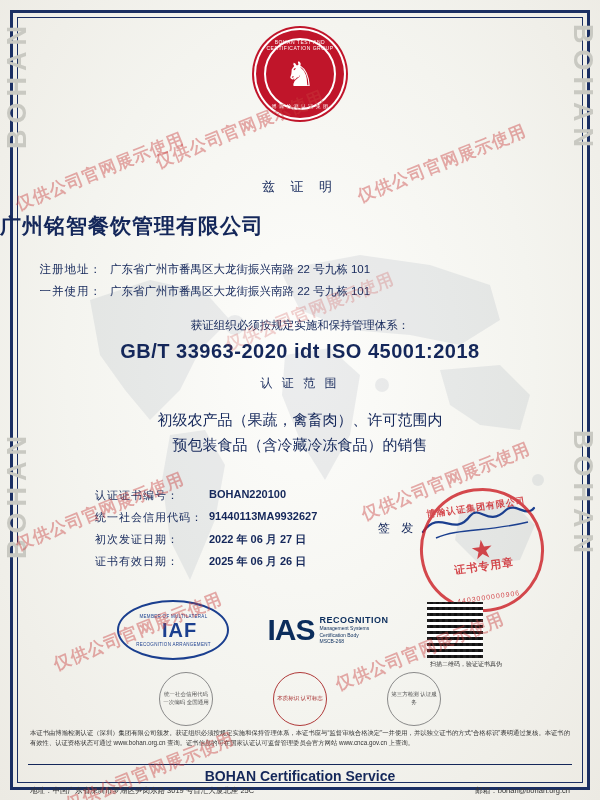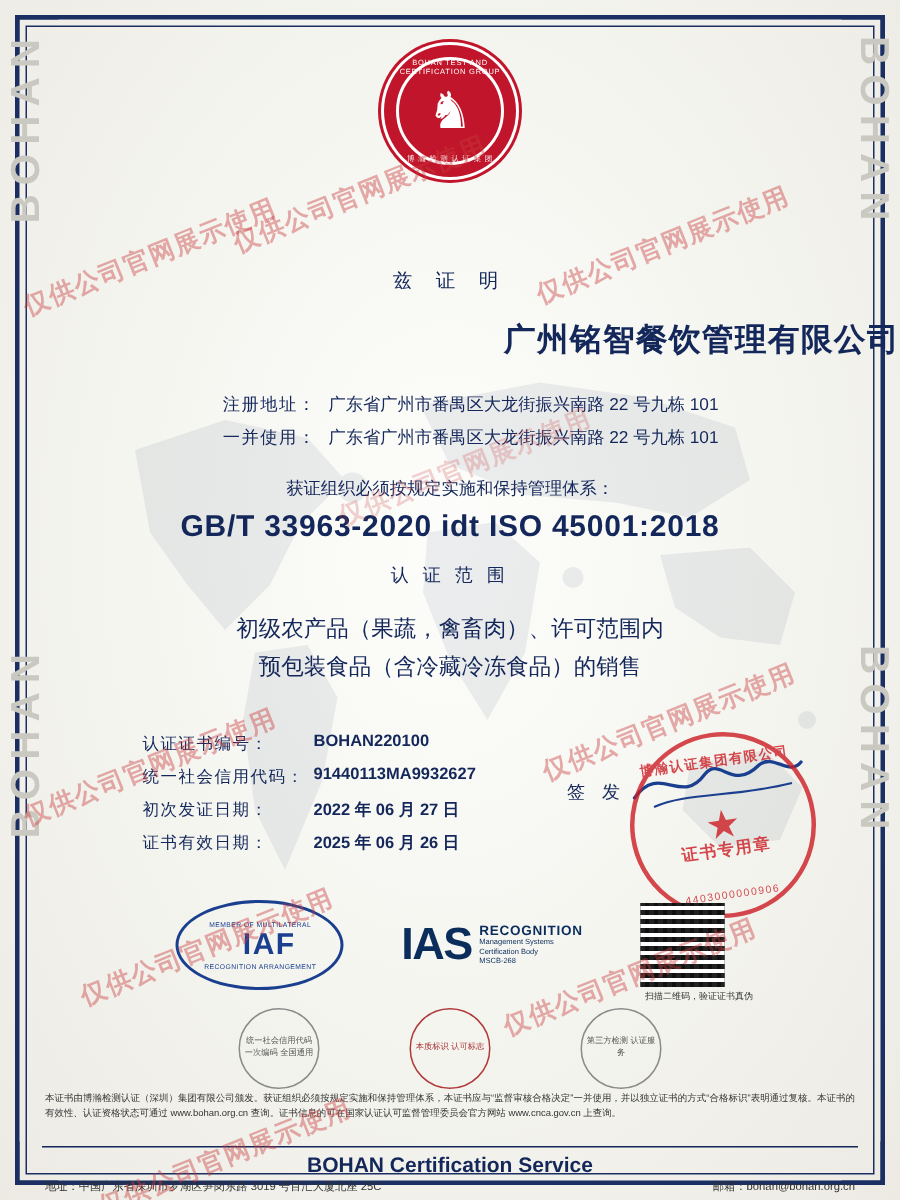--- a/index.html
+++ b/index.html
@@ -83,28 +83,28 @@
 
   .title{
     position:absolute;top:130px;left:0;right:0;text-align:center;
     font-size:29px;font-weight:bold;color:#14275a;letter-spacing:1px;
   }
   .subtitle{
     position:absolute;top:178px;left:0;right:0;text-align:center;
     font-size:13px;color:#14275a;letter-spacing:6px;
   }
   .company{
-    position:absolute;top:212px;left:0;right:0;text-align:right;
+    position:absolute;top:212px;left:0;right:0;text-align:left;
     font-size:21px;font-weight:bold;color:#14275a;letter-spacing:1px;
   }
   .addr-block{
     position:absolute;top:262px;left:0;right:0;
     font-size:11.5px;color:#14275a;
   }
-  .addr-row{display:flex;justify-content:center;margin-bottom:7px;}
+  .addr-row{display:flex;margin-bottom:7px;padding-left:12px;}
   .addr-label{width:90px;text-align:right;letter-spacing:1px;}
   .addr-value{margin-left:8px;}
   .std-note{
     position:absolute;top:318px;left:0;right:0;text-align:center;
     font-size:11.5px;color:#14275a;
   }
   .standard{
     position:absolute;top:340px;left:0;right:0;text-align:center;
     font-size:20px;font-weight:bold;color:#14275a;letter-spacing:.5px;
   }

